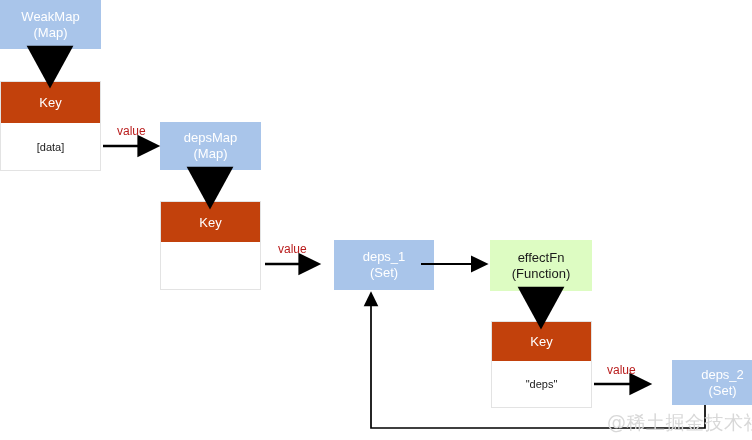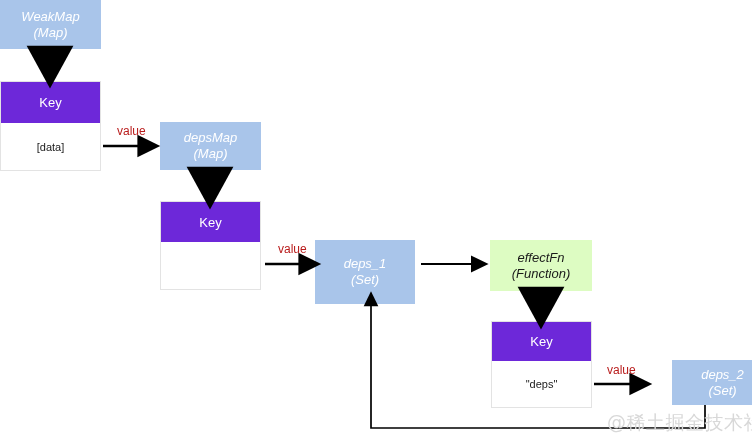--- a/index.html
+++ b/index.html
@@ -17,21 +17,20 @@
   }
   .node {
     position: absolute;
     box-sizing: border-box;
     display: flex;
     flex-direction: column;
     align-items: center;
     justify-content: center;
     text-align: center;
     line-height: 1.22;
-    font-style: italic;
   }
   .node .ln1, .node .ln2 {
     display: block;
     white-space: nowrap;
   }
   
   .node.blue {
     background: #a9c5ea;
     color: #ffffff;
     font-size: 13px;
@@ -45,21 +44,21 @@
   
   .entry {
     position: absolute;
     box-sizing: border-box;
     background: #ffffff;
     border: 1px solid #e3e3e3;
     display: flex;
     flex-direction: column;
   }
   .entry .key-head {
-    background: #6d28d9;
+    background: #c2410c;
     color: #ffffff;
     font-size: 13px;
     display: flex;
     align-items: center;
     justify-content: center;
     flex: none;
   }
   .entry .key-body {
     background: #ffffff;
     color: #1a1a1a;
@@ -109,21 +108,21 @@
 
   <div class="node blue" style="left:160px; top:122px; width:101px; height:48px;">
     <span class="ln1">depsMap</span>
     <span class="ln2">(Map)</span>
   </div>
 
   <div class="entry" style="left:160px; top:201px; width:101px; height:89px;">
     <div class="key-head" style="height:40px;">Key</div>
   </div>
 
-  <div class="node blue" style="left:315px; top:240px; width:100px; height:64px;text-align:right;">
+  <div class="node blue" style="left:334px; top:240px; width:100px; height:50px;text-align:right;">
     <span class="ln1">deps_1</span>
     <span class="ln2">(Set)</span>
   </div>
 
   <div class="node green" style="left:490px; top:240px; width:102px; height:51px;">
     <span class="ln1">effectFn</span>
     <span class="ln2">(Function)</span>
   </div>
 
   <div class="entry" style="left:491px; top:321px; width:101px; height:87px;">

